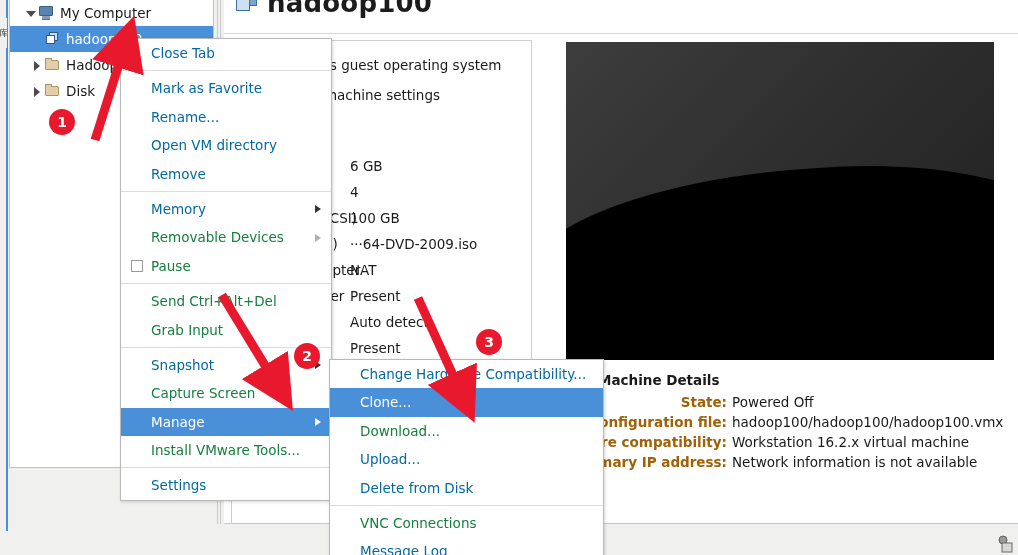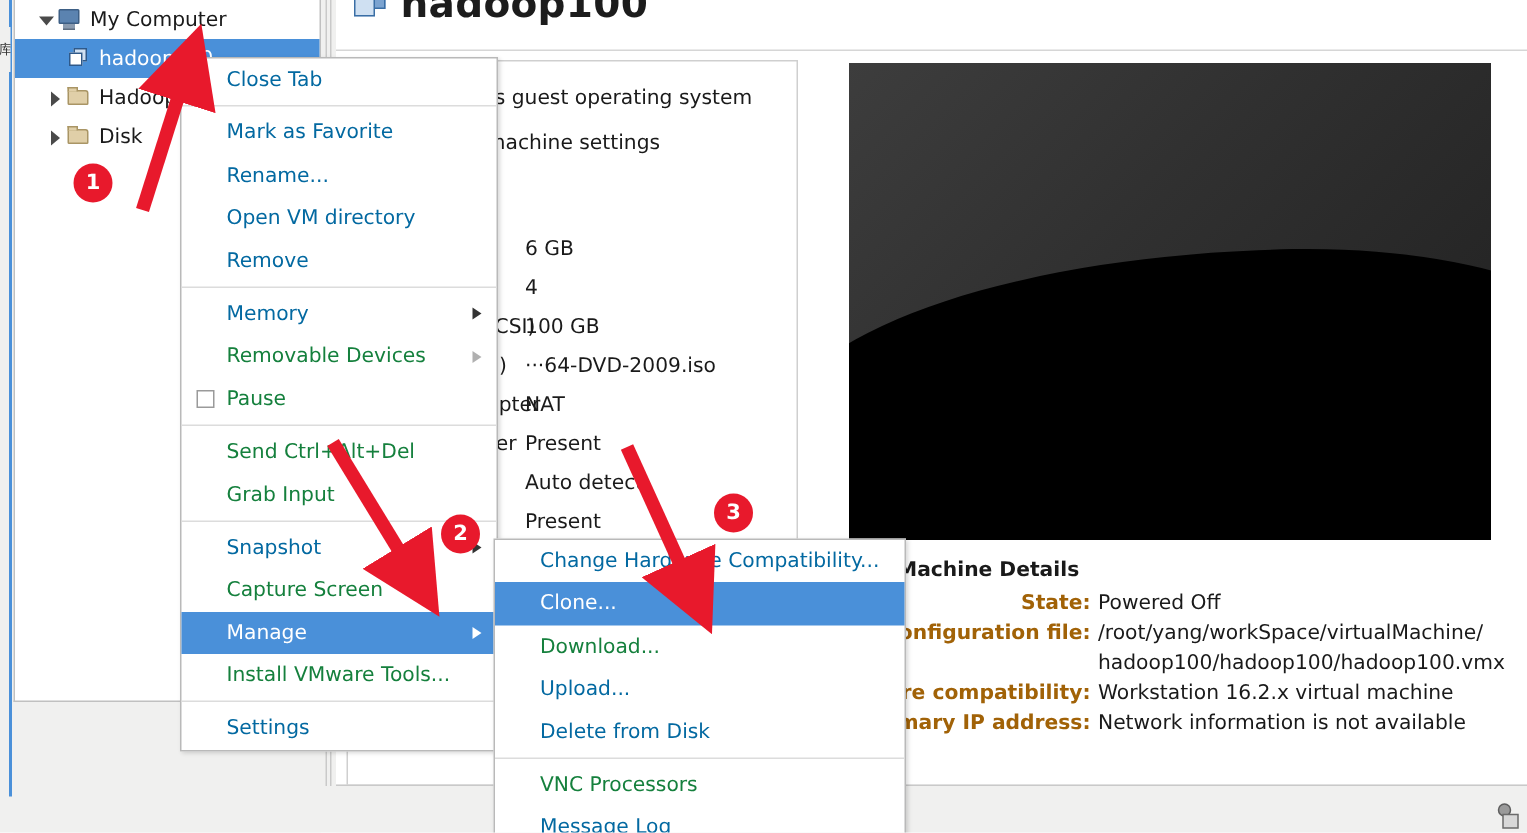--- a/index.html
+++ b/index.html
@@ -229,21 +229,20 @@
         <h4>Virtual Machine Details</h4>
 
         <div class="drow">
           <span class="dk">State:</span>
           <span class="dv">Powered Off</span>
         </div>
 
         <div class="drow">
           <span class="dk">Configuration file:</span>
           <span class="dv">
-            <span>/root/yang/workSpace/virtualMachine/</span>
             <span class="l2">hadoop100/hadoop100/hadoop100.vmx</span>
           </span>
         </div>
 
         <div class="drow">
           <span class="dk">Hardware compatibility:</span>
           <span class="dv">Workstation 16.2.x virtual machine</span>
         </div>
 
         <div class="drow">
@@ -299,21 +298,21 @@
     <div class="mi">Settings</div>
   </div>
 
   <div class="menu menu2">
     <div class="mi">Change Hardware Compatibility...</div>
     <div class="mi hl">Clone...</div>
     <div class="mi dis">Download...</div>
     <div class="mi">Upload...</div>
     <div class="mi">Delete from Disk</div>
     <div class="msep"></div>
-    <div class="mi dis">VNC Processors</div>
+    <div class="mi dis">VNC Connections</div>
     <div class="mi">Message Log</div>
   </div>
 
   <svg class="arrowsvg" viewBox="0 0 1018 555">
     <defs>
       <marker id="ah" markerWidth="6" markerHeight="6" refX="2.6" refY="3" orient="auto">
         <path d="M0,0 L6,3 L0,6 z" fill="#e8192c"></path>
       </marker>
     </defs>
     <path d="M95,140 L125,45" stroke="#e8192c" stroke-width="9" fill="none" marker-end="url(#ah)"></path>

